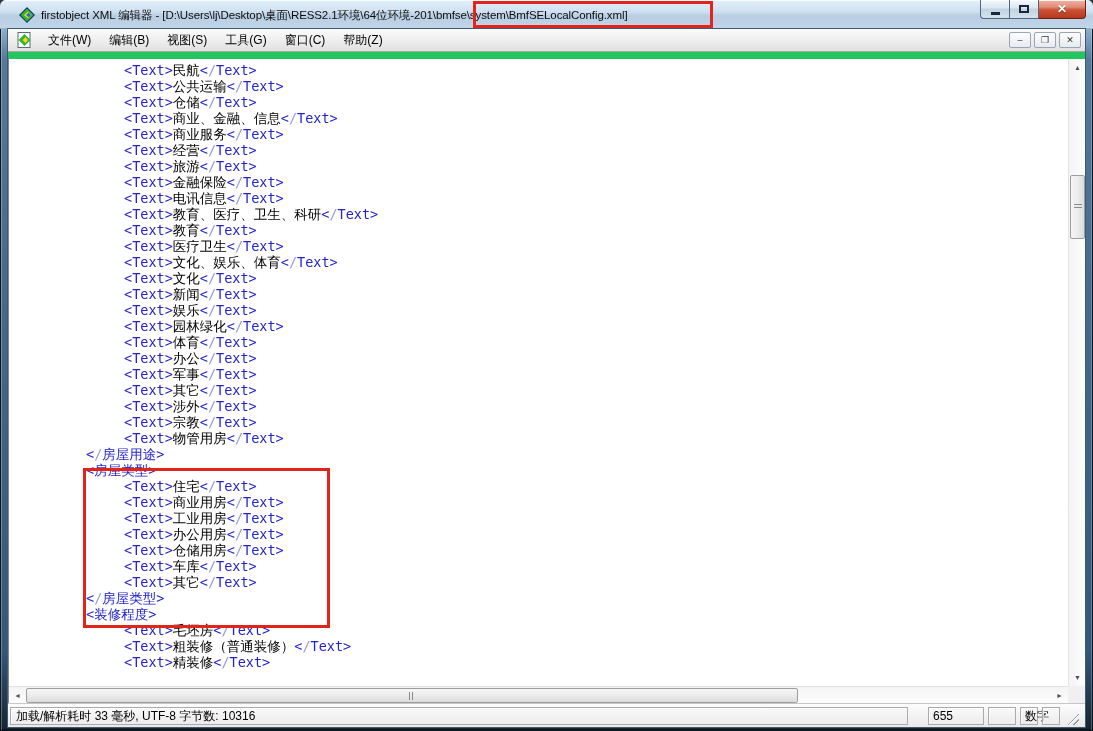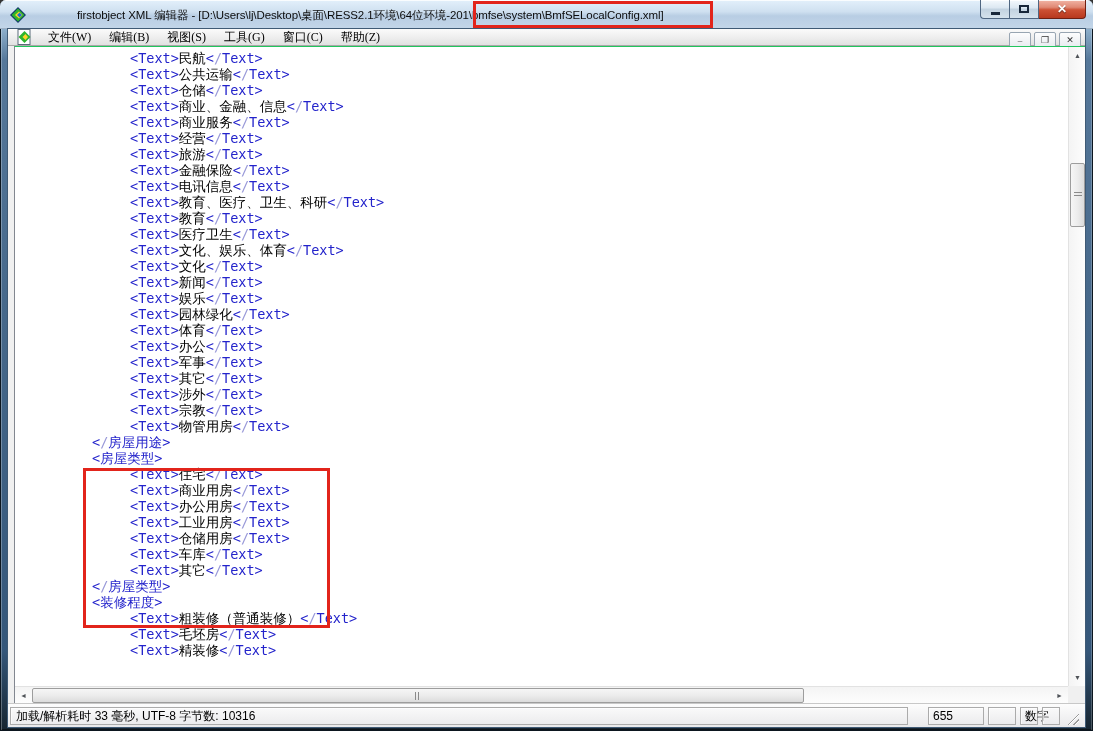--- a/index.html
+++ b/index.html
@@ -9,21 +9,21 @@
     font-family:"Liberation Sans", sans-serif;
     background:linear-gradient(180deg,#9db9d4 0,#8fb0cc 28px,#56789a 60px,#47698b 300px,#35577a 650px,#16242f 731px);
     box-shadow:inset 0 0 0 1px #0c161f, inset 2px 0 0 rgba(255,255,255,.28), inset -2px 0 0 rgba(255,255,255,.22), inset 0 -2px 0 rgba(0,0,0,.45);
     border-radius:6px 6px 0 0; overflow:hidden;
   }
   
   .titlebar {
     position:absolute; top:0; left:0; right:0; height:29px;
     background:linear-gradient(180deg,#e3f0fb 0,#cfe0f0 40%,#b8cde3 55%,#c3d6e9 100%);
     box-shadow:inset 0 1px 0 rgba(255,255,255,.8), inset 0 -1px 0 rgba(90,110,130,.35);
-    display:flex; align-items:center; padding-left:10px;gap:45px;
+    display:flex; align-items:center; padding-left:19px;
   }
   .app-icon { width:16px; height:16px; margin-right:6px; flex:0 0 auto; }
   .title-text { font-size:11.5px; letter-spacing:-0.1px; color:#0c0c0c; white-space:nowrap; padding-top:1px; }
   .caption-buttons { position:absolute; top:0; right:7px; display:flex; }
   .cap-btn {
     height:19px; display:flex; align-items:center; justify-content:center;
     border:1px solid #4f6681; border-top:none;
     background:linear-gradient(180deg,#f4f9fd 0,#dbe7f1 45%,#c2d2e0 50%,#d5e2ec 100%);
     box-shadow:inset 0 1px 0 rgba(255,255,255,.85);
   }
@@ -37,38 +37,38 @@
   .glyph-max { width:10px; height:8px; border:2px solid #18273a; background:transparent; }
   .glyph-close { color:#fff; font-size:12px; font-weight:bold; text-shadow:0 1px 1px rgba(0,0,0,.5); line-height:1; }
   
   .app-body {
     position:absolute; top:29px; left:8px; right:8px; bottom:4px;
     background:#f0f0f0; display:flex; flex-direction:column;
     box-shadow:0 0 0 1px #3f5a75;
   }
   
   .menubar {
-    height:17px; flex:0 0 auto; display:flex; align-items:center;
+    height:23px; flex:0 0 auto; display:flex; align-items:center;
     background:linear-gradient(180deg,#fbfbfb 0,#ececec 60%,#e1e1e1 100%);
-    border-bottom:1px solid #a8a8a8; padding:0 4px; position:relative;font-family:Liberation Serif, serif;
+    border-bottom:1px solid #a8a8a8; padding:0 4px; position:relative;
   }
   .doc-icon { width:16px; height:16px; margin:0 6px 0 5px; flex:0 0 auto; }
   .menu-items { display:flex; height:100%; align-items:center; }
   .menu-item { font-size:12px; color:#000; padding:3px 9px; white-space:nowrap; }
   .mdi-buttons { position:absolute; right:4px; top:3px; display:flex; gap:3px; }
   .mdi-btn {
     width:22px; height:16px; border:1px solid #98a5b2; border-radius:2px;
     background:linear-gradient(180deg,#fdfdfe 0,#e7ebef 100%);
     display:flex; align-items:center; justify-content:center;
     font-size:9px; color:#333; line-height:1;
   }
   
   .editor {
-    flex:1 1 auto; position:relative; margin-left:6px;
-    background:#84cc16; border-left:1px solid #828790; border-top:1px solid #22c55e;
+    flex:1 1 auto; position:relative; 
+    background:#84cc16; border-left:1px solid #828790; border-top:7px solid #22c55e;
     overflow:hidden;
   }
   .text-area {
     position:absolute; top:0; left:0; right:17px; bottom:17px;
     overflow:hidden; background:#fff; padding-top:3px; cursor:text;
   }
   .line {
     height:16px; line-height:16px; white-space:nowrap;
     font-family:"DejaVu Sans Mono", monospace; font-size:13.5px;
   }
@@ -214,29 +214,29 @@
             <div class="line ind2"><span class="tag">&lt;Text&gt;</span><span class="txt">办公</span><span class="tag">&lt;</span><span class="slash">/</span><span class="tag">Text&gt;</span></div>
             <div class="line ind2"><span class="tag">&lt;Text&gt;</span><span class="txt">军事</span><span class="tag">&lt;</span><span class="slash">/</span><span class="tag">Text&gt;</span></div>
             <div class="line ind2"><span class="tag">&lt;Text&gt;</span><span class="txt">其它</span><span class="tag">&lt;</span><span class="slash">/</span><span class="tag">Text&gt;</span></div>
             <div class="line ind2"><span class="tag">&lt;Text&gt;</span><span class="txt">涉外</span><span class="tag">&lt;</span><span class="slash">/</span><span class="tag">Text&gt;</span></div>
             <div class="line ind2"><span class="tag">&lt;Text&gt;</span><span class="txt">宗教</span><span class="tag">&lt;</span><span class="slash">/</span><span class="tag">Text&gt;</span></div>
             <div class="line ind2"><span class="tag">&lt;Text&gt;</span><span class="txt">物管用房</span><span class="tag">&lt;</span><span class="slash">/</span><span class="tag">Text&gt;</span></div>
             <div class="line ind1"><span class="tag">&lt;</span><span class="slash">/</span><span class="tag">房屋用途&gt;</span></div>
             <div class="line ind1"><span class="tag">&lt;房屋类型&gt;</span></div>
             <div class="line ind2"><span class="tag">&lt;Text&gt;</span><span class="txt">住宅</span><span class="tag">&lt;</span><span class="slash">/</span><span class="tag">Text&gt;</span></div>
             <div class="line ind2"><span class="tag">&lt;Text&gt;</span><span class="txt">商业用房</span><span class="tag">&lt;</span><span class="slash">/</span><span class="tag">Text&gt;</span></div>
+            <div class="line ind2"><span class="tag">&lt;Text&gt;</span><span class="txt">工业用房</span><span class="tag">&lt;</span><span class="slash">/</span><span class="tag">Text&gt;</span></div>
             <div class="line ind2"><span class="tag">&lt;Text&gt;</span><span class="txt">办公用房</span><span class="tag">&lt;</span><span class="slash">/</span><span class="tag">Text&gt;</span></div>
-            <div class="line ind2"><span class="tag">&lt;Text&gt;</span><span class="txt">工业用房</span><span class="tag">&lt;</span><span class="slash">/</span><span class="tag">Text&gt;</span></div>
             <div class="line ind2"><span class="tag">&lt;Text&gt;</span><span class="txt">仓储用房</span><span class="tag">&lt;</span><span class="slash">/</span><span class="tag">Text&gt;</span></div>
             <div class="line ind2"><span class="tag">&lt;Text&gt;</span><span class="txt">车库</span><span class="tag">&lt;</span><span class="slash">/</span><span class="tag">Text&gt;</span></div>
             <div class="line ind2"><span class="tag">&lt;Text&gt;</span><span class="txt">其它</span><span class="tag">&lt;</span><span class="slash">/</span><span class="tag">Text&gt;</span></div>
             <div class="line ind1"><span class="tag">&lt;</span><span class="slash">/</span><span class="tag">房屋类型&gt;</span></div>
             <div class="line ind1"><span class="tag">&lt;装修程度&gt;</span></div>
+            <div class="line ind2"><span class="tag">&lt;Text&gt;</span><span class="txt">毛坯房</span><span class="tag">&lt;</span><span class="slash">/</span><span class="tag">Text&gt;</span></div>
             <div class="line ind2"><span class="tag">&lt;Text&gt;</span><span class="txt">粗装修（普通装修）</span><span class="tag">&lt;</span><span class="slash">/</span><span class="tag">Text&gt;</span></div>
-            <div class="line ind2"><span class="tag">&lt;Text&gt;</span><span class="txt">毛坯房</span><span class="tag">&lt;</span><span class="slash">/</span><span class="tag">Text&gt;</span></div>
             <div class="line ind2"><span class="tag">&lt;Text&gt;</span><span class="txt">精装修</span><span class="tag">&lt;</span><span class="slash">/</span><span class="tag">Text&gt;</span></div>
           </div>
       </div>
       <div class="vscroll">
         <div class="sarrow up">▲</div>
         <div class="vthumb">
             <span class="grip-h"></span>
           </div>
         <div class="sarrow down">▼</div>
       </div>

